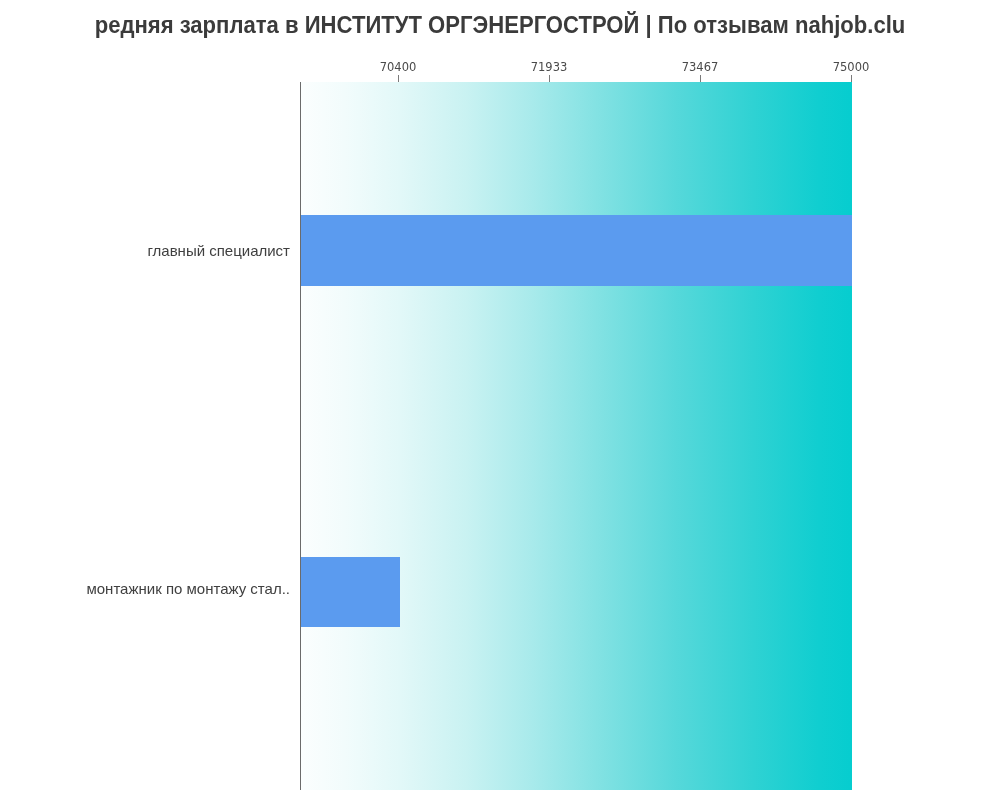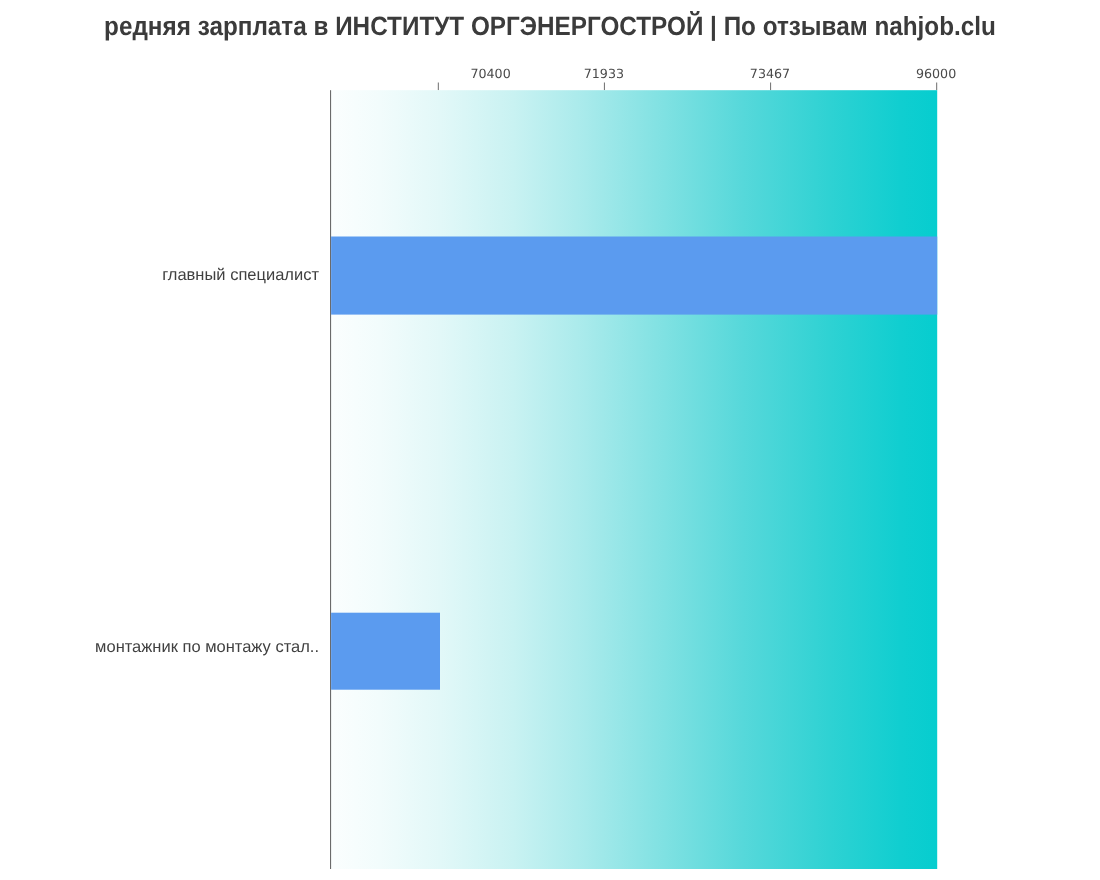--- a/index.html
+++ b/index.html
@@ -84,30 +84,30 @@
     color: #404040;
     white-space: nowrap;
   }
 </style>
 </head>
 <body>
 
 <div id="chart-title">редняя зарплата в ИНСТИТУТ ОРГЭНЕРГОСТРОЙ | По отзывам nahjob.clu</div>
 
 <div>
-  <div class="xtick-label" style="left:398px;margin-left:48px;">70400</div>
+  <div class="xtick-label" style="left:398px;">70400</div>
   <div class="xtick-mark" style="left:398px;"></div>
 
   <div class="xtick-label" style="left:549px;">71933</div>
   <div class="xtick-mark" style="left:549px;"></div>
 
   <div class="xtick-label" style="left:700px;">73467</div>
   <div class="xtick-mark" style="left:700px;"></div>
 
-  <div class="xtick-label" style="left:851px;">96000</div>
+  <div class="xtick-label" style="left:851px;">75000</div>
   <div class="xtick-mark" style="left:851px;"></div>
 </div>
 
 <div>
   <div class="ytick-label" style="top:250px;">главный специалист</div>
   <div class="ytick-label" style="top:588px;">монтажник по монтажу стал..</div>
 </div>
 
 <div id="plot-area">
   <div class="bar" style="left:0px; top:133px; width:551px; height:71px;"></div>

